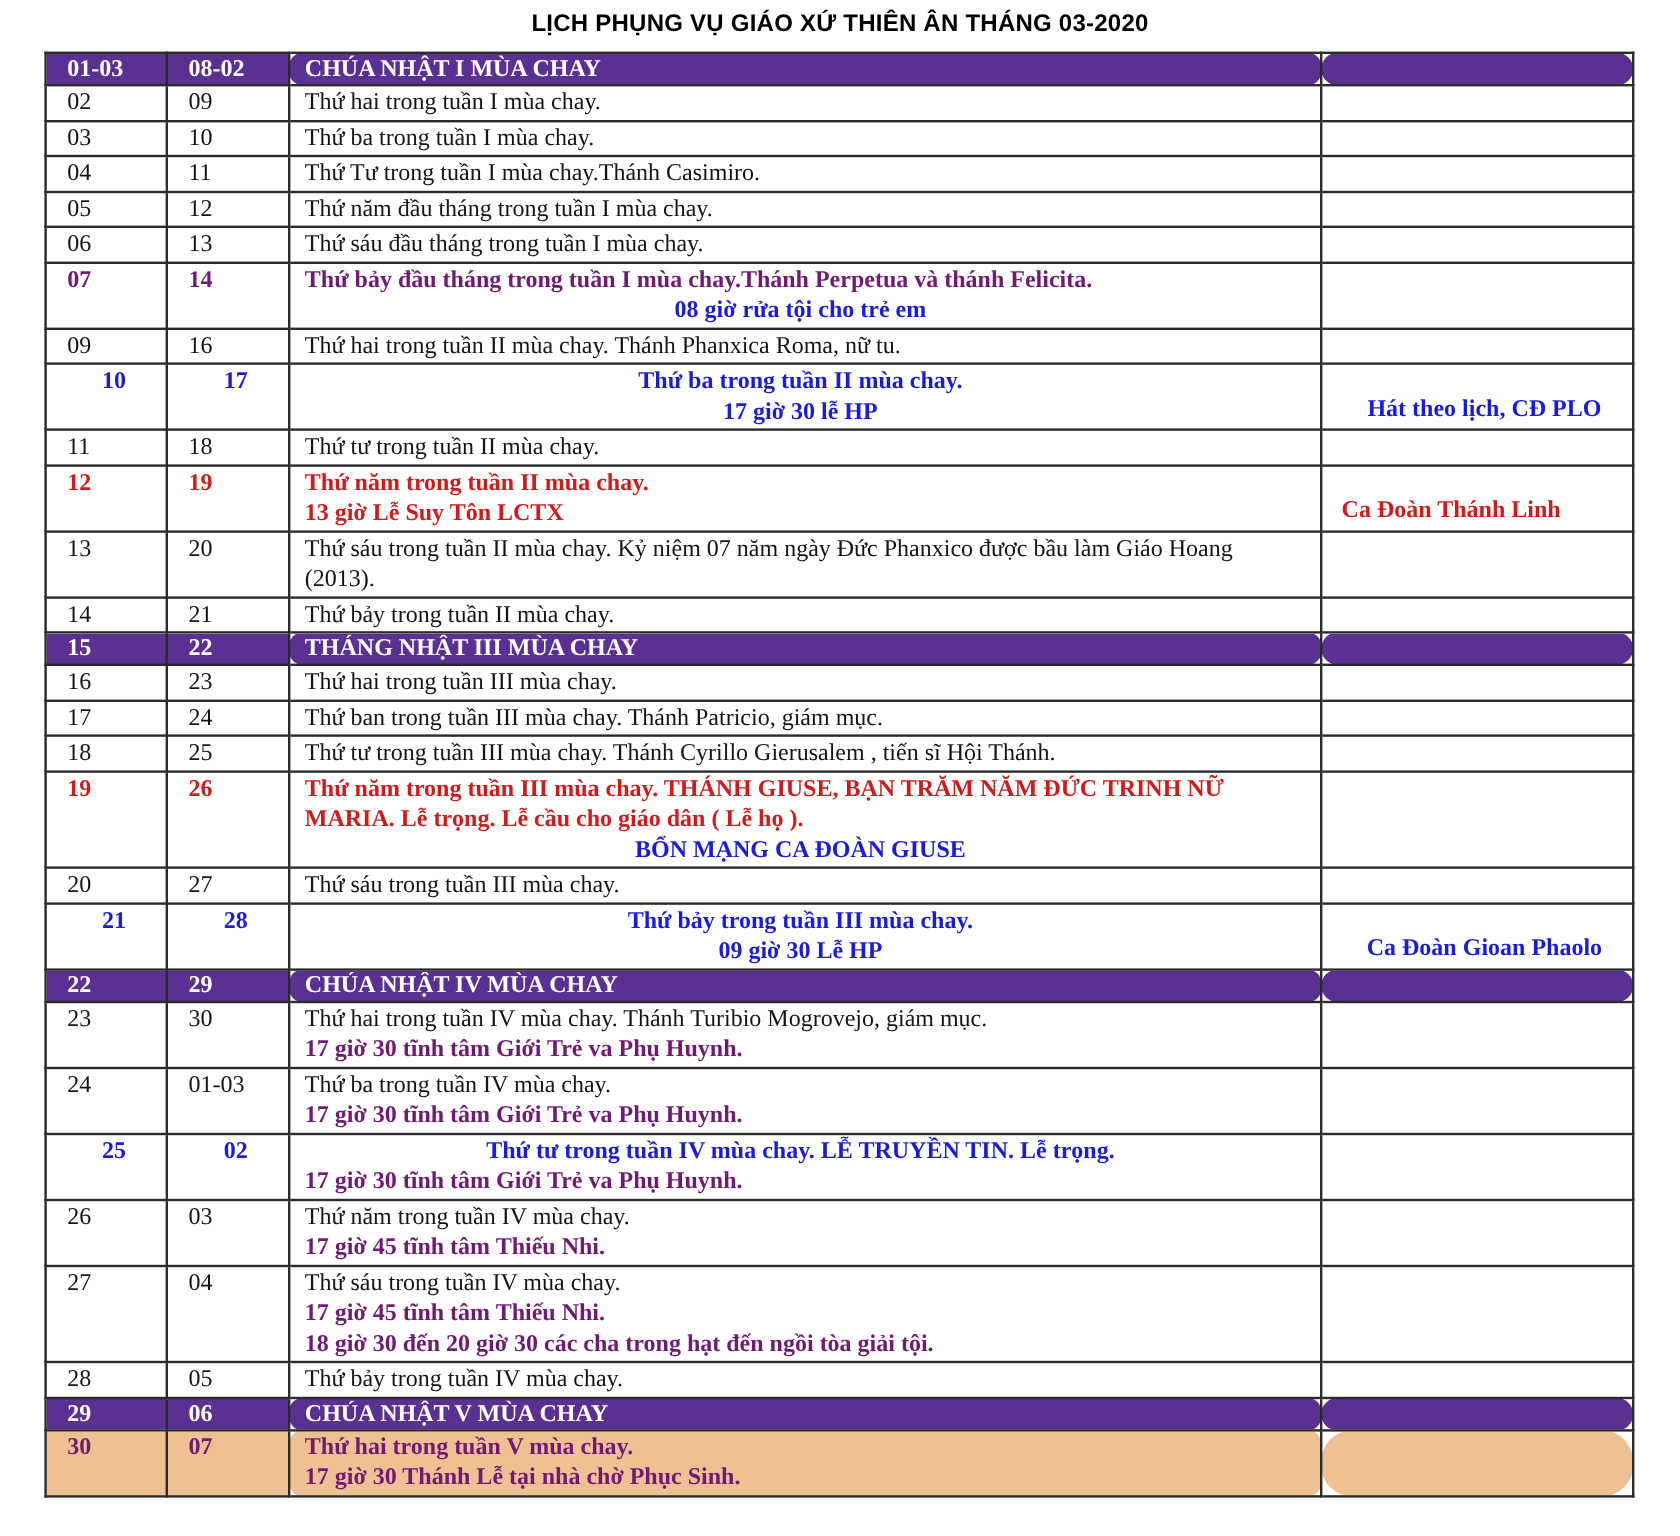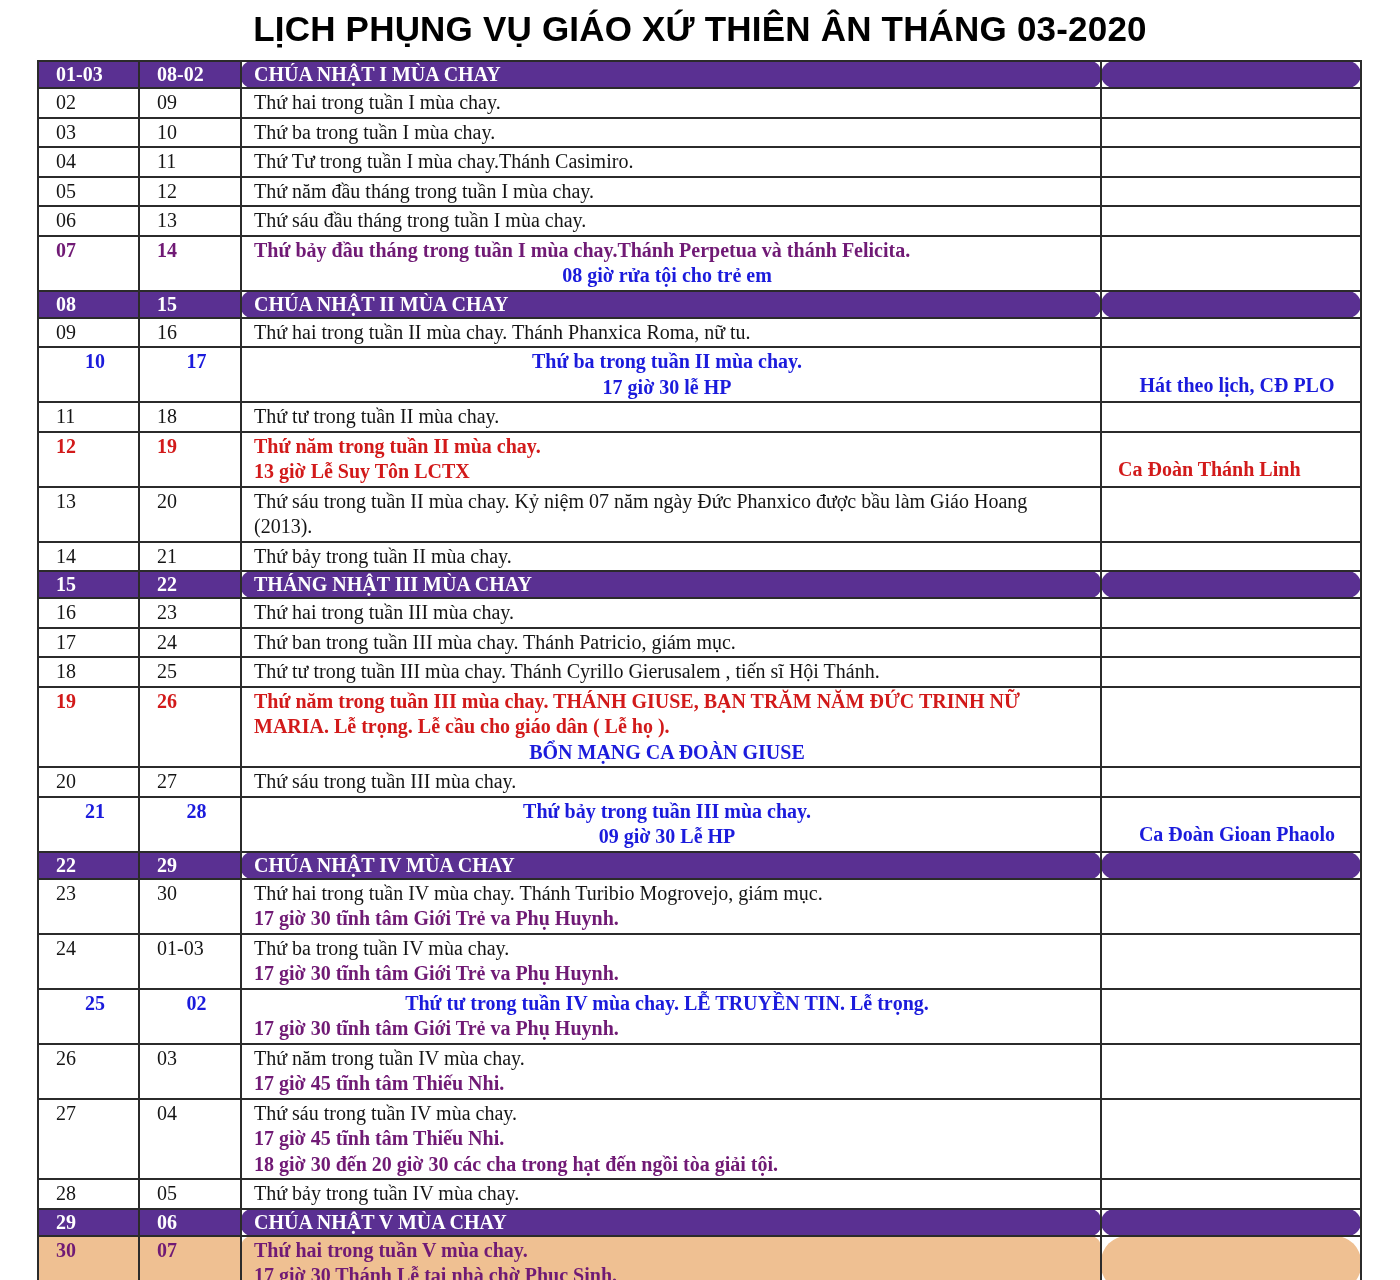--- a/index.html
+++ b/index.html
@@ -6,21 +6,21 @@
   body{
     width:1400px;height:1280px;
     font-family:"Liberation Serif", serif;
     color:#151515;
     overflow:hidden;
   }
   .page-title{
     text-align:center;
     font-family:"Liberation Sans", sans-serif;
     font-weight:bold;
-    font-size:35px;
+    font-size:20px;
     color:#000;
     padding-top:9px;
     letter-spacing:0.2px;
   }
   table.liturgy{
     border-collapse:collapse;
     table-layout:fixed;
     width:1323px;
     margin:11px 0 0 37px;
   }
@@ -136,32 +136,20 @@
         </td>
         <td class="c-lunar">
           <div class="num s-bold">14</div>
         </td>
         <td class="c-desc">
           <div class="line s-bold">Thứ bảy đầu tháng trong tuần I mùa chay.Thánh Perpetua và thánh Felicita.</div>
           <div class="line s-blue">08 giờ rửa tội cho trẻ em</div>
         </td>
         <td class="c-note"></td>
       </tr>
-      <tr class="bg-purple">
-        <td class="c-solar">
-          <div class="num s-header">08</div>
-        </td>
-        <td class="c-lunar">
-          <div class="num s-header">15</div>
-        </td>
-        <td class="c-desc">
-          <div class="line s-header">CHÚA NHẬT II MÙA CHAY</div>
-        </td>
-        <td class="c-note"></td>
-      </tr>
       <tr>
         <td class="c-solar">
           <div class="num s-normal">09</div>
         </td>
         <td class="c-lunar">
           <div class="num s-normal">16</div>
         </td>
         <td class="c-desc">
           <div class="line s-normal">Thứ hai trong tuần II mùa chay. Thánh Phanxica Roma, nữ tu.</div>
         </td>

